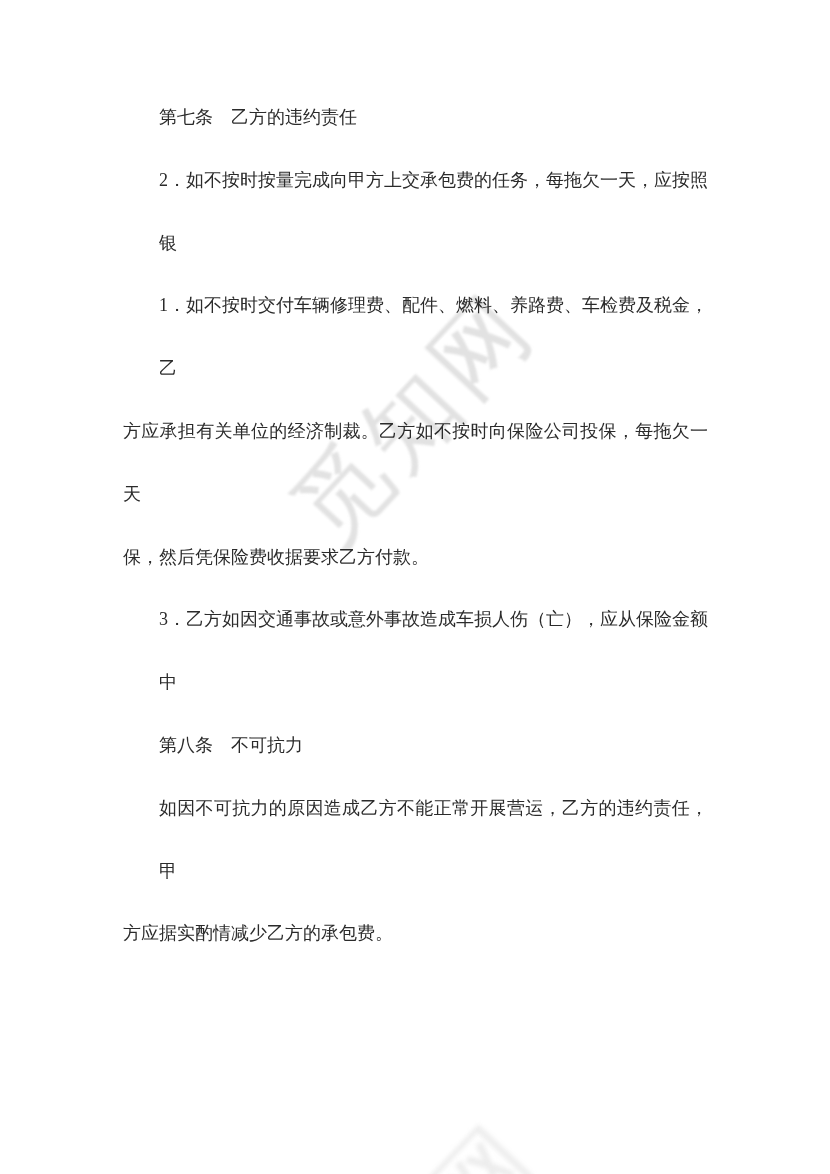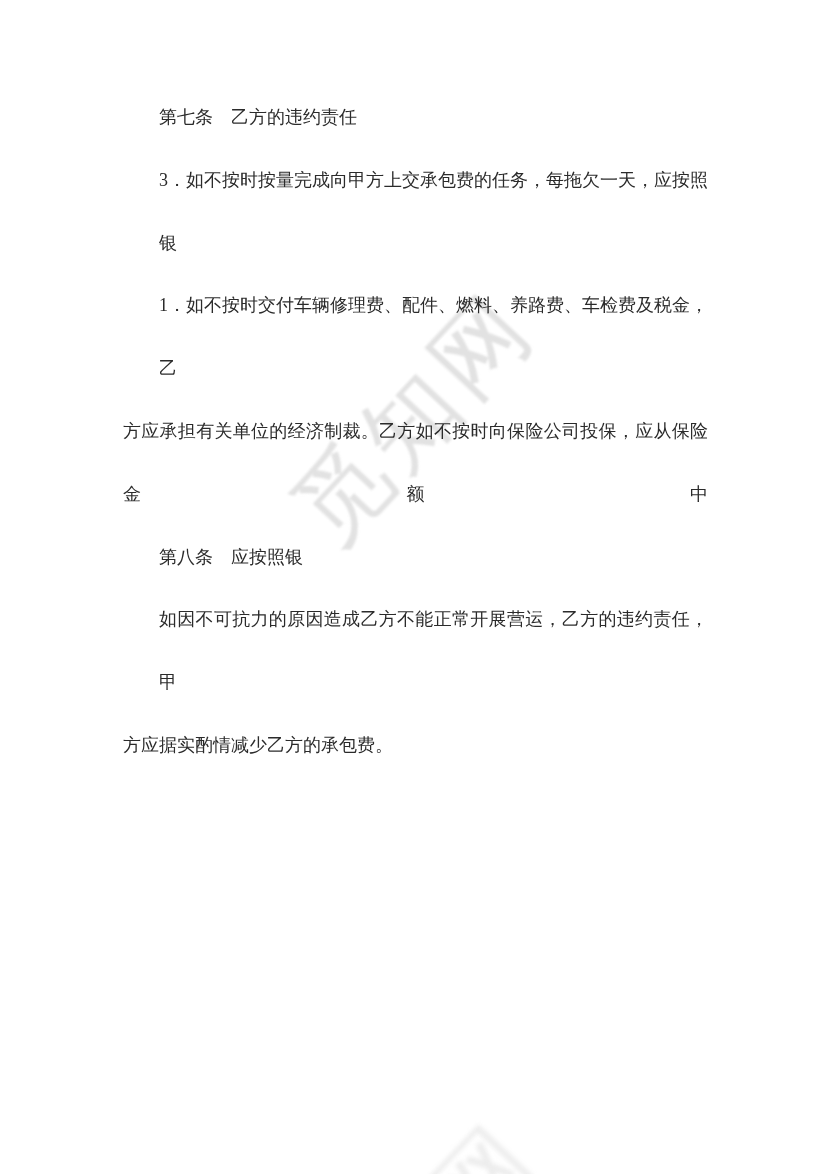--- a/index.html
+++ b/index.html
@@ -71,27 +71,29 @@
 
 <div class="page">
 
   <div class="watermark-main">觅知网</div>
   <div class="watermark-partial">网</div>
 
   <div class="doc">
 
     <div class="line indent">第七条　乙方的违约责任</div>
 
-    <div class="line indent just">3．如不按时按量完成向甲方上交承包费的任务，每拖欠一天，应按照银</div>
+    <div class="line indent just">2．如不按时按量完成向甲方上交承包费的任务，每拖欠一天，应按照银</div>
 
     <div class="line indent just">1．如不按时交付车辆修理费、配件、燃料、养路费、车检费及税金，乙</div>
-    <div class="line just">方应承担有关单位的经济制裁。乙方如不按时向保险公司投保，应从保险金额中</div>
+    <div class="line just">方应承担有关单位的经济制裁。乙方如不按时向保险公司投保，每拖欠一天</div>
+    <div class="line">保，然后凭保险费收据要求乙方付款。</div>
 
+    <div class="line indent just">3．乙方如因交通事故或意外事故造成车损人伤（亡），应从保险金额中</div>
 
-    <div class="line indent">第八条　应按照银</div>
+    <div class="line indent">第八条　不可抗力</div>
 
     <div class="line indent just">如因不可抗力的原因造成乙方不能正常开展营运，乙方的违约责任，甲</div>
     <div class="line">方应据实酌情减少乙方的承包费。</div>
 
 
     <div class="line indent">
       
     </div>
 
   </div>

